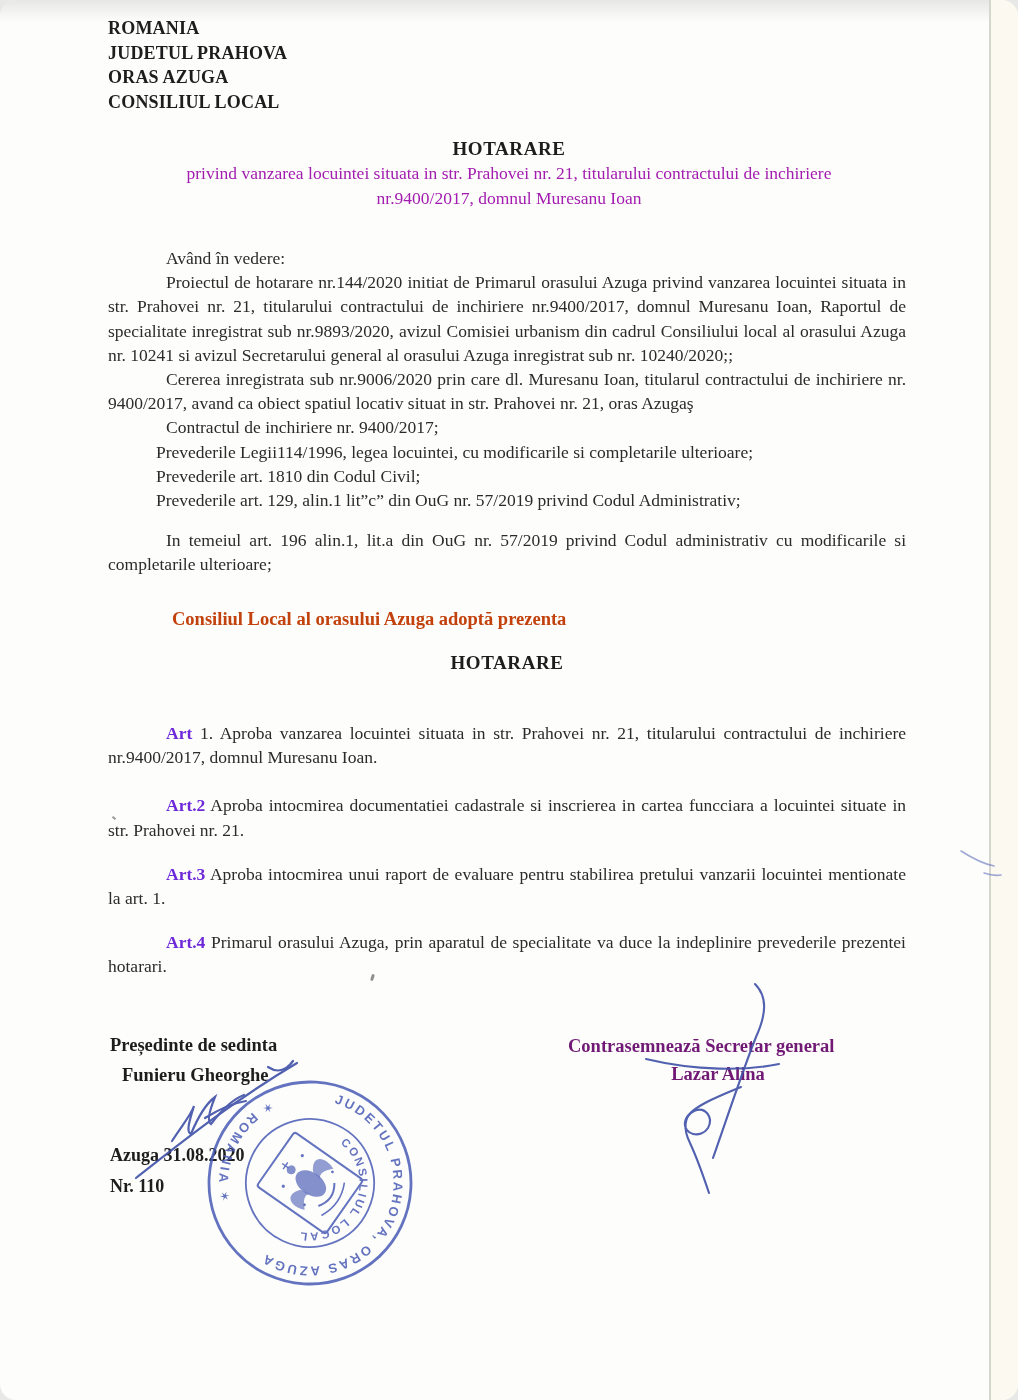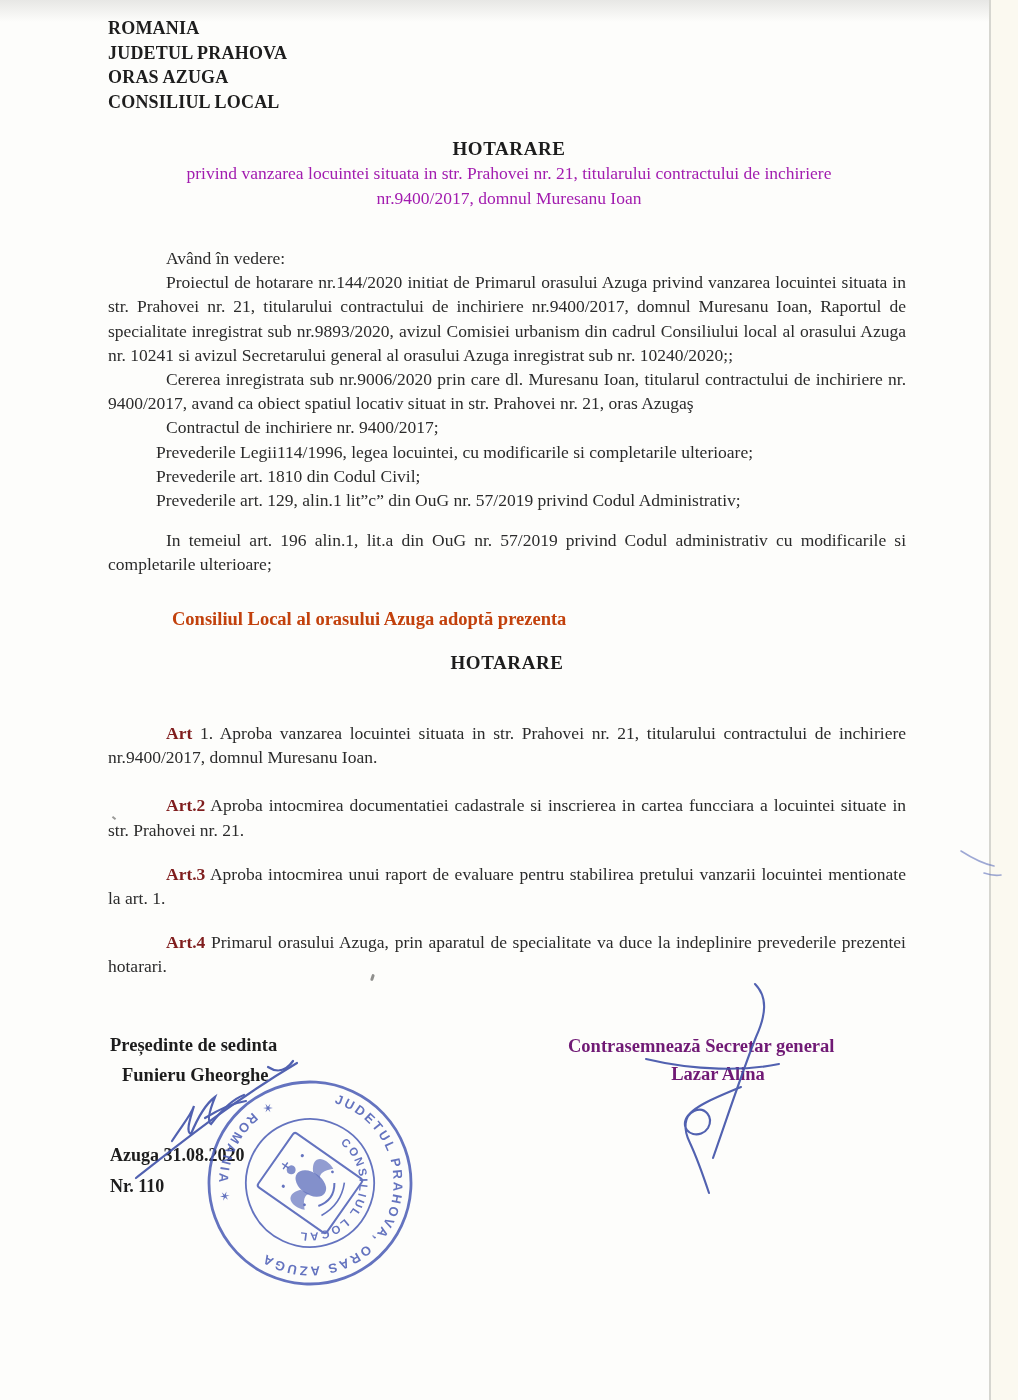--- a/index.html
+++ b/index.html
@@ -1,20 +1,21 @@
 <!DOCTYPE html>
 <html><head>
 <meta charset="utf-8">
 <style>
   html,body{margin:0;padding:0;background:#e8e8e6;}
   .page{
     position:relative;width:1018px;height:1400px;margin:0 auto;
     background:#fdfdfb;overflow:hidden;
     font-family:"Liberation Serif","DejaVu Serif",serif;
     color:#2b2b2b;
+    border-radius:16px;
   }
   
   .scan-top-band{position:absolute;top:0;left:0;right:0;height:22px;
     background:linear-gradient(#e7e7e5,rgba(255,255,255,0));}
   .scan-edge-line{position:absolute;top:0;bottom:0;right:27px;width:2px;background:#d6d6d0;}
   .scan-margin-strip{position:absolute;top:0;bottom:0;right:0;width:27px;background:#fbf9f0;}
   .speck-a{position:absolute;left:112px;top:817px;width:4px;height:2px;background:#9a9a98;transform:rotate(40deg);}
   .speck-b{position:absolute;left:371px;top:974px;width:3px;height:7px;background:#8f8f8d;border-radius:2px;transform:rotate(18deg);}
 
   .header-block{position:absolute;left:108px;top:16px;
@@ -26,21 +27,21 @@
 
   .body-block{position:absolute;left:108px;top:246px;width:798px;
     font-size:17.5px;line-height:24.2px;text-align:justify;}
   .body-block p{margin:0;}
   .ind58{text-indent:58px;}
   .ind48{text-indent:48px;}
   .legal{margin-top:16px !important;}
   .clause{margin-top:30px !important;font-weight:bold;font-size:18.5px;color:#c2410c;text-indent:64px;text-align:left;}
   .heading2{margin-top:20px !important;text-align:center;font-weight:bold;font-size:19px;letter-spacing:.6px;color:#1d1d1d;}
   .art{text-indent:58px;}
-  .art .lead{font-weight:bold;color:#7f1d1d;}
+  .art .lead{font-weight:bold;color:#6d28d9;}
   .mt46{margin-top:46px !important;} .mt24{margin-top:24px !important;} .mt20{margin-top:20px !important;}
 
   .sig-left{position:absolute;left:110px;top:1030px;font-weight:bold;font-size:18.5px;line-height:30px;color:#1d1d1d;}
   .sig-left .name{padding-left:12px;}
   .sig-right{position:absolute;left:568px;top:1032px;width:300px;font-weight:bold;font-size:18.5px;line-height:28px;color:#701a75;}
   .sig-right .name{text-align:center;}
 
   .footer-block{position:absolute;left:110px;top:1140px;font-weight:bold;font-size:18px;line-height:31px;color:#1d1d1d;}
 
   .ink-overlay{position:absolute;left:0;top:0;pointer-events:none;}

